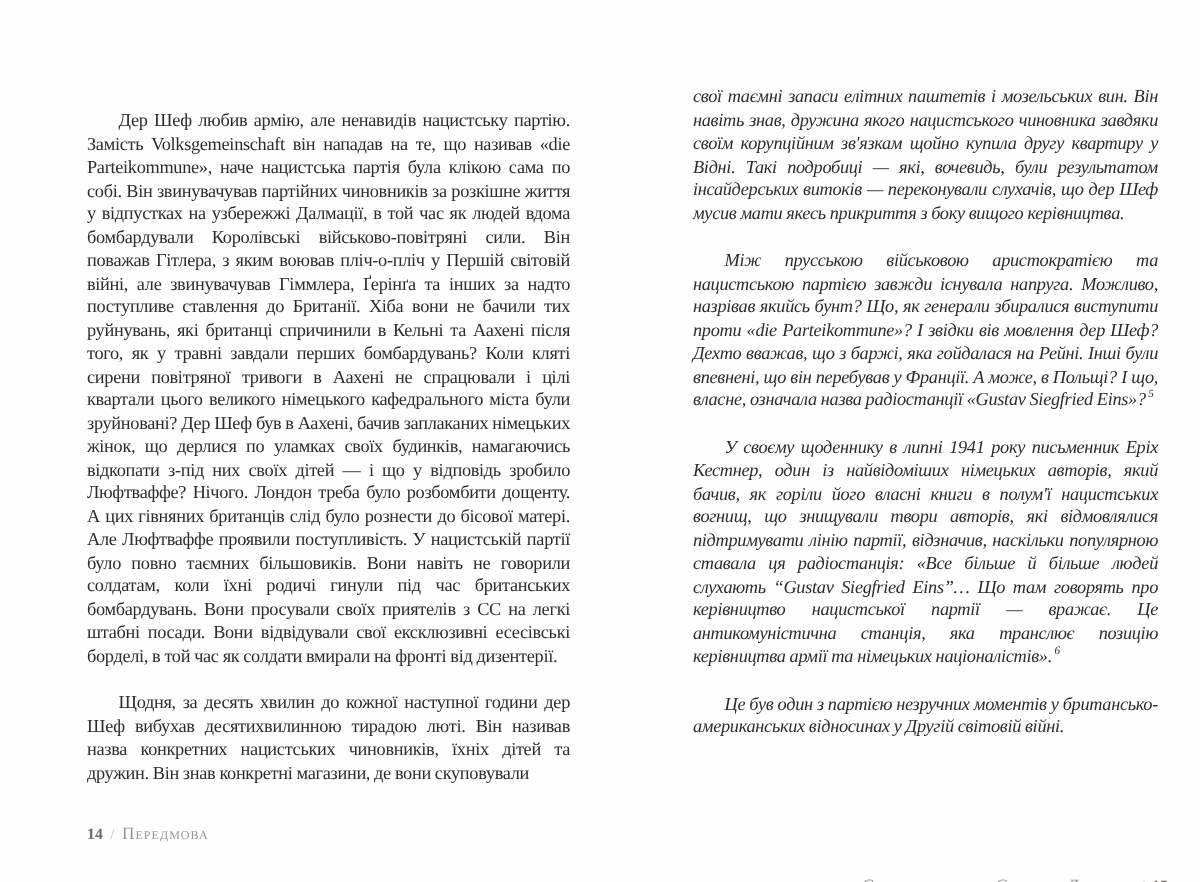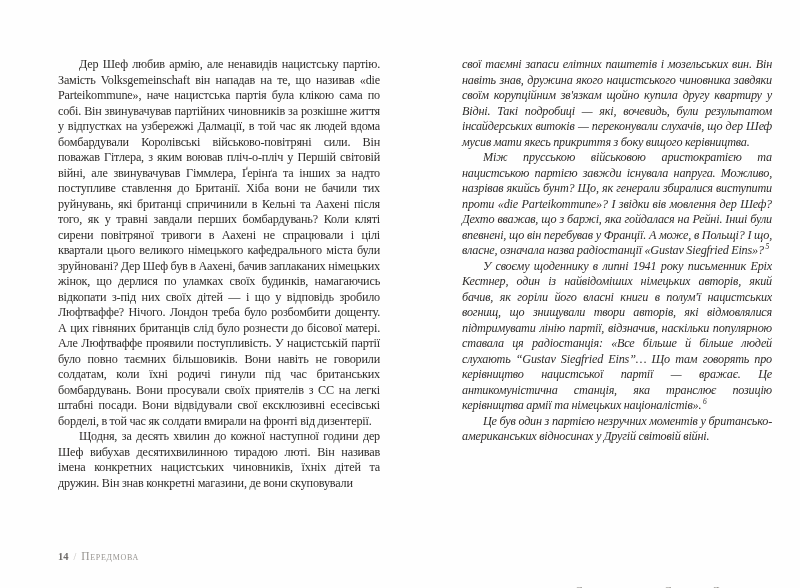--- a/index.html
+++ b/index.html
@@ -36,21 +36,21 @@
 
   .para {
     margin: 0;
     font-size: 12.2px;
     line-height: 15.5px;
     letter-spacing: -0.2px;
     text-align: justify;
     color: #2e2c2a;
     word-spacing: -0.2px;
   }
-  .para.indent { text-indent: 21px; }
+  .para.indent { text-indent: 21px; margin-top: 16px; }
 
   .para sup {
     font-size: 7.5px;
     line-height: 0;
     vertical-align: super;
     letter-spacing: 0;
   }
 
   .running-footer {
     position: absolute;
@@ -80,21 +80,21 @@
   }
 </style>
 </head>
 <body>
 
 <div class="spread">
 
   <section class="page page-left">
     <div class="text-block" id="left-paragraphs">
         <p class="para indent">Дер Шеф любив армію, але ненавидів нацистську партію. Замість Volksgemeinschaft він нападав на те, що називав «die Parteikommune», наче нацистська партія була клікою сама по собі. Він звинувачував партійних чиновників за розкішне життя у відпустках на узбережжі Далмації, в той час як людей вдома бомбардували Королівські військово-повітряні сили. Він поважав Гітлера, з яким воював пліч-о-пліч у Першій світовій війні, але звинувачував Гіммлера, Ґерінґа та інших за надто поступливе ставлення до Британії. Хіба вони не бачили тих руйнувань, які британці спричинили в Кельні та Аахені після того, як у травні завдали перших бомбардувань? Коли кляті сирени повітряної тривоги в Аахені не спрацювали і цілі квартали цього великого німецького кафедрального міста були зруйновані? Дер Шеф був в Аахені, бачив заплаканих німецьких жінок, що дерлися по уламках своїх будинків, намагаючись відкопати з-під них своїх дітей — і що у відповідь зробило Люфтваффе? Нічого. Лондон треба було розбомбити дощенту. А цих гівняних британців слід було рознести до бісової матері. Але Люфтваффе проявили поступливість. У нацистській партії було повно таємних більшовиків. Вони навіть не говорили солдатам, коли їхні родичі гинули під час британських бомбардувань. Вони просували своїх приятелів з СС на легкі штабні посади. Вони відвідували свої ексклюзивні есесівські борделі, в той час як солдати вмирали на фронті від дизентерії.</p>
-        <p class="para indent">Щодня, за десять хвилин до кожної наступної години дер Шеф вибухав десятихвилинною тирадою люті. Він називав імена конкретних нацистських чиновників, їхніх дітей та дружин. Він знав конкретні магазини, де вони скуповували</p>
+        <p class="para indent">Щодня, за десять хвилин до кожної наступної години дер Шеф вибухав десятихвилинною тирадою люті. Він називав назва конкретних нацистських чиновників, їхніх дітей та дружин. Він знав конкретні магазини, де вони скуповували</p>
       </div>
     <footer class="running-footer footer-left">
       <span class="pagenum">14</span><span class="sep">/</span><span class="running-title">Передмова</span>
     </footer>
   </section>
 
   <section class="page page-right">
     <div class="text-block" id="right-paragraphs">
         <p class="para">свої таємні запаси елітних паштетів і мозельських вин. Він навіть знав, дружина якого нацистського чиновника завдяки своїм корупційним зв'язкам щойно купила другу квартиру у Відні. Такі подробиці — які, вочевидь, були результатом інсайдерських витоків — переконували слухачів, що дер Шеф мусив мати якесь прикриття з боку вищого керівництва.</p>
         <p class="para indent">Між прусською військовою аристократією та нацистською партією завжди існувала напруга. Можливо, назрівав якийсь бунт? Що, як генерали збиралися виступити проти «die Parteikommune»? І звідки вів мовлення дер Шеф? Дехто вважав, що з баржі, яка гойдалася на Рейні. Інші були впевнені, що він перебував у Франції. А може, в Польщі? І що, власне, означала назва радіостанції «Gustav Siegfried Eins»?<sup> 5</sup></p>

